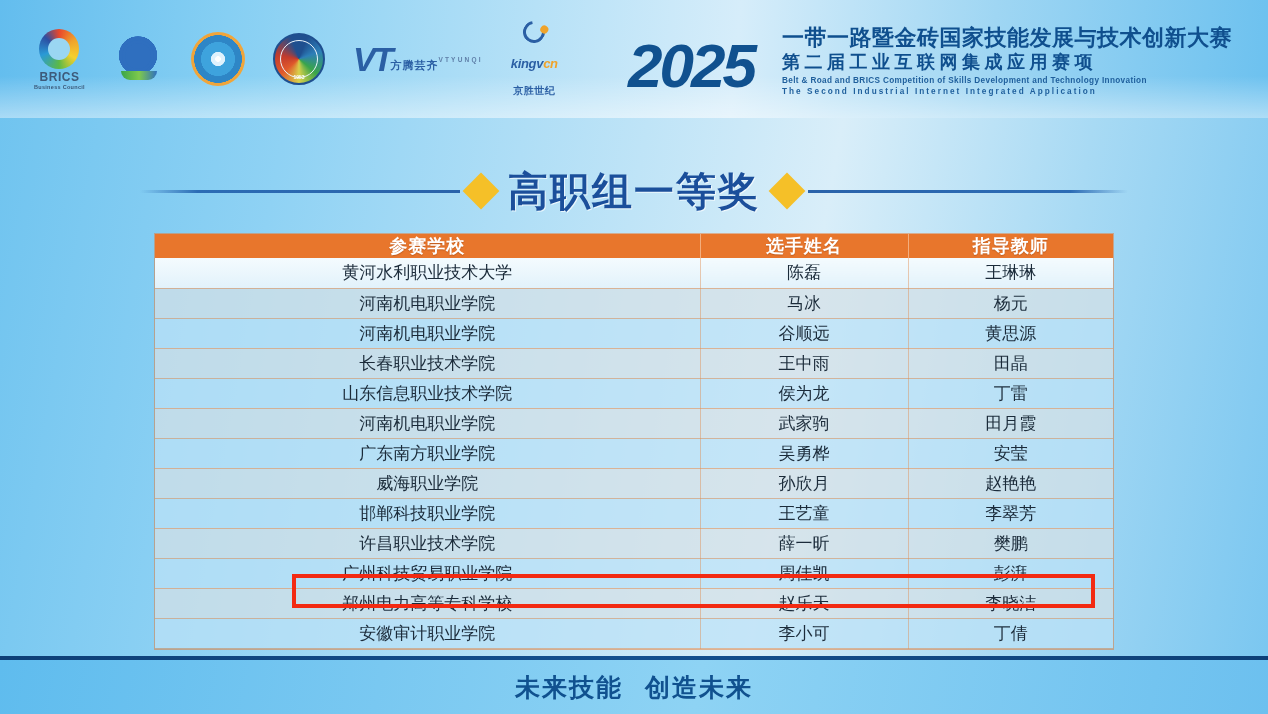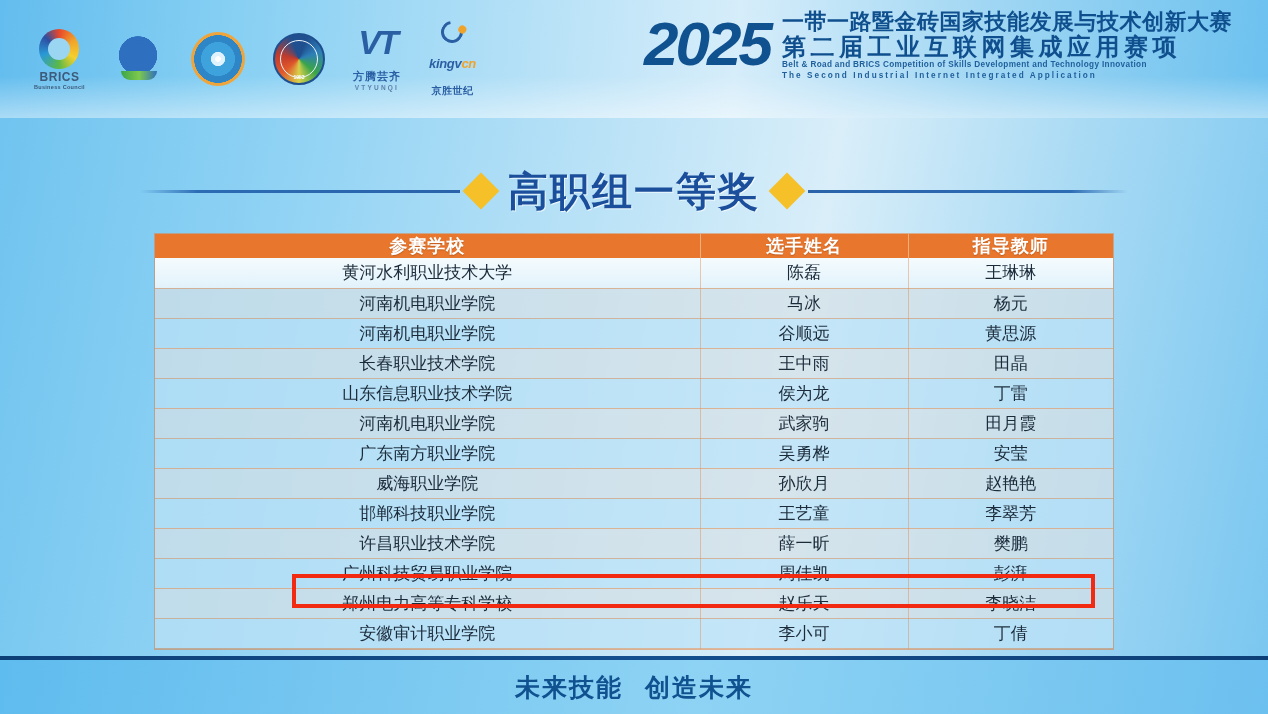--- a/index.html
+++ b/index.html
@@ -59,45 +59,45 @@
   .em-uni { width: 52px; height: 52px; border-radius: 50%;
     border: 2px solid #1f4f8f;
     background: conic-gradient(from 20deg, #1f4f8f 0deg, #2d7fb8 50deg,
       #3aa54a 110deg, #d8d04a 160deg, #e05a2b 210deg, #c33b2c 260deg,
       #1f4f8f 320deg, #1f4f8f 360deg); }
   .em-uni::before{content:"";position:absolute;inset:5px;border-radius:50%;
     border:1.5px solid #eaf4fb;}
   .em-uni::after{content:"1953";position:absolute;left:0;right:0;bottom:3px;
     text-align:center;font-size:5px;color:#fff;font-weight:bold;}
 
-  .vt-wrap { display:flex; flex-direction:column; align-items:center; }
+  .vt-wrap { display:flex; flex-direction:row; align-items:center; }
   .vt-mark { font-size: 34px; font-weight: bold; color:#2b5fa4; line-height:30px;
     font-style: italic; letter-spacing:-3px; }
   .vt-cn { font-size: 11px; font-weight:bold; color:#2b5fa4; letter-spacing:1px;margin-top:12px; }
   .vt-en { font-size: 6.5px; color:#5f7fa8; letter-spacing:2.2px; font-weight:bold;}
 
   .kv-wrap{display:flex;flex-direction:column;align-items:center;gap:13px;}
   .kv-mark{width:22px;height:22px;border:3px solid #2b5fa4;border-radius:50%;
     border-top-color:transparent;position:relative;transform:rotate(35deg);}
   .kv-mark::after{content:"";position:absolute;right:-3px;top:-4px;width:8px;height:8px;
     background:#f0a32a;border-radius:50%;}
   .kv-en{font-size:13px;font-weight:bold;color:#2b5fa4;font-style:italic;letter-spacing:-.3px;}
   .kv-en i{color:#f0a32a;font-style:italic;}
   .kv-cn{font-size:10px;font-weight:bold;color:#2b5fa4;letter-spacing:.5px;}
 
   
-  #header-title { position: absolute; right: 36px; top: 6px; z-index:3;
-    display: flex; align-items: center; gap: 12px; }
+  #header-title { position: absolute; right: 36px; top: 22px; z-index:3;
+    display: flex; align-items: flex-end; gap: 28px; }
   #year-2025 { font-family: "Liberation Sans", sans-serif; font-size: 62px;
     font-weight: bold; color: #10518f; line-height: 62px; letter-spacing: -3px;
     font-style: italic; }
   #title-lines { padding-top: 3px; }
   .t-cn1 { font-size: 22px; font-weight: bold; color: #0f4f8e;
     letter-spacing: .5px; line-height: 25px; }
-  .t-cn2 { font-size: 24px; font-weight: bold; color: #0f4f8e;
+  .t-cn2 { font-size: 18px; font-weight: bold; color: #0f4f8e;
     letter-spacing: 4.5px; line-height: 25px; }
   .t-en1, .t-en2 { font-size: 8.2px; font-weight: bold; color: #1f5f9c;
     letter-spacing: .35px; line-height: 11px; }
   .t-en2 { letter-spacing: 2.05px; }
 
   
   #section-title { position: absolute; left: 0; top: 160px; width: 1268px;
     height: 62px; display: flex; align-items: center; justify-content: center; }
   .rule { height: 3px; flex: 0 0 320px;
     background: linear-gradient(90deg, rgba(30,90,160,0) 0%, #2c6cb5 18%, #2a63aa 100%); }

